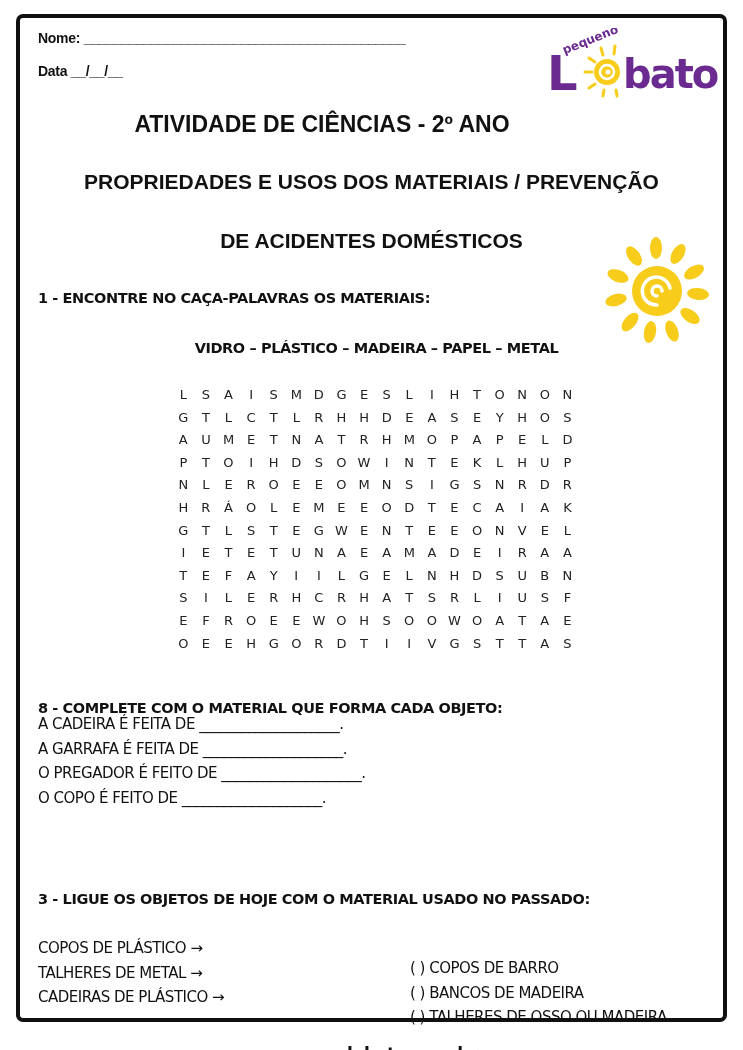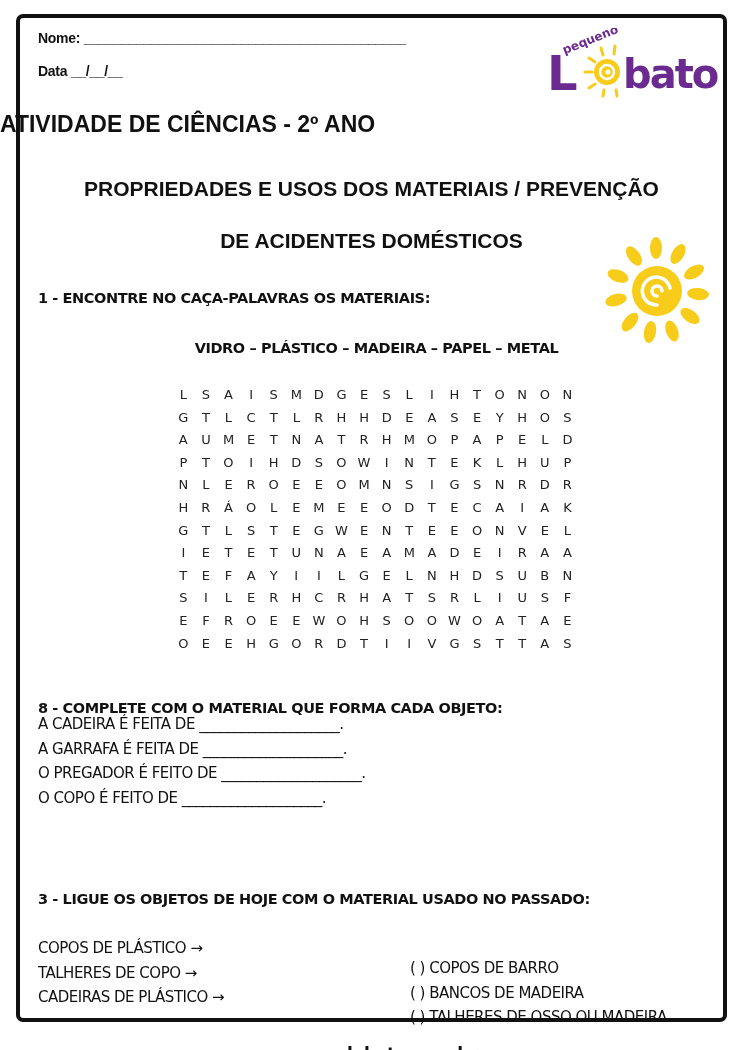--- a/index.html
+++ b/index.html
@@ -1,20 +1,20 @@
 <!DOCTYPE html>
 <html><head>
 <meta charset="utf-8">
 <style>
   html, body { margin: 0; padding: 0; background: #ffffff; }
   body { width: 743px; height: 1050px; position: relative; overflow: hidden; font-family: "DejaVu Sans", sans-serif; color: #111; }
   .frame { position: absolute; left: 16px; top: 14px; width: 703px; height: 1000px; border: 4px solid #111; border-radius: 7px; }
   .abs { position: absolute; white-space: nowrap; }
   .hdr { font-family: Liberation Sans, sans-serif; font-weight: bold; font-size: 14px; letter-spacing: -0.3px; }
-  .title { font-family: "Liberation Sans", sans-serif; font-weight: bold; font-size: 23px; left: 0; width: 644px; }
+  .title { font-family: "Liberation Sans", sans-serif; font-weight: bold; font-size: 23px; left: 0; width: 644px; text-align: center; }
   .subtitle { font-family: "Liberation Sans", sans-serif; font-weight: bold; font-size: 21px; left: 0; width: 743px; text-align: center; line-height: 32px; }
   .qhead { font-family: "DejaVu Sans", sans-serif; font-weight: bold; font-size: 14.5px; letter-spacing: -0.4px; }
   .words { font-family: "DejaVu Sans", sans-serif; font-weight: bold; font-size: 14.5px; letter-spacing: -0.4px; left: 0; width: 753px; text-align: center; }
   .body-text { font-family: "DejaVu Sans", sans-serif; font-size: 15px; letter-spacing: -0.5px; line-height: 24.5px; }
   .grid { position: absolute; left: 172px; top: 384px; }
   .grow { display: flex; height: 22.6px; }
   .gcell { width: 22.6px; text-align: center; font-family: "DejaVu Sans", sans-serif; font-size: 13px; line-height: 22.6px; color: #222; }
   .footer { font-family: "DejaVu Sans", sans-serif; font-weight: bold; font-size: 17px; left: 0; width: 743px; text-align: center; letter-spacing: -0.3px; }
   .logo { position: absolute; left: 545px; top: 28px; width: 175px; height: 78px; }
   .sun { position: absolute; left: 600px; top: 236px; width: 112px; height: 108px; }
@@ -44,21 +44,21 @@
       </g>
       <circle cx="62" cy="44" r="13" fill="#f7cc1a"></circle>
       <circle cx="62" cy="44" r="7" fill="none" stroke="#fff" stroke-width="2.5"></circle>
       <circle cx="63" cy="44" r="2.5" fill="#fff"></circle>
     </g>
     <text x="78" y="60" font-family="DejaVu Sans, sans-serif" font-weight="bold" font-size="40" fill="#6b2a8f" letter-spacing="-2">bato</text>
   </svg>
 </div>
 
 <div class="abs title" style="top:111px;">ATIVIDADE DE CIÊNCIAS - 2º ANO</div>
-<div class="abs subtitle" style="top:173px;text-align:center;">PROPRIEDADES E USOS DOS MATERIAIS / PREVENÇÃO</div>
+<div class="abs subtitle" style="top:166px;text-align:center;">PROPRIEDADES E USOS DOS MATERIAIS / PREVENÇÃO</div>
 <div class="abs subtitle" style="top:197px;margin-top:28px;">DE ACIDENTES DOMÉSTICOS</div>
 
 <div class="sun">
   <svg width="112" height="108" viewBox="0 0 112 108">
     <g fill="#f7cc1a">
       <ellipse cx="56" cy="12" rx="6" ry="11" transform="rotate(0 56 12)"></ellipse>
       <ellipse cx="78" cy="18" rx="6" ry="11" transform="rotate(30 78 18)"></ellipse>
       <ellipse cx="94" cy="36" rx="6" ry="11" transform="rotate(60 94 36)"></ellipse>
       <ellipse cx="98" cy="58" rx="6" ry="11" transform="rotate(95 98 58)"></ellipse>
       <ellipse cx="90" cy="80" rx="6" ry="11" transform="rotate(125 90 80)"></ellipse>
@@ -324,21 +324,21 @@
 <div class="abs body-text" style="left:38px; top:712px;">
   <div>A CADEIRA É FEITA DE ____________________.</div>
   <div>A GARRAFA É FEITA DE ____________________.</div>
   <div>O PREGADOR É FEITO DE ____________________.</div>
   <div>O COPO É FEITO DE ____________________.</div>
 </div>
 
 <div class="abs qhead" style="left:38px; top:891px;">3 - LIGUE OS OBJETOS DE HOJE COM O MATERIAL USADO NO PASSADO:</div>
 <div class="abs body-text" style="left:38px; top:936px;">
   <div>COPOS DE PLÁSTICO →</div>
-  <div>TALHERES DE COPO →</div>
+  <div>TALHERES DE METAL →</div>
   <div>CADEIRAS DE PLÁSTICO →</div>
 </div>
 <div class="abs body-text col-right" style="top:936px;margin-top:20px;">
   <div>( ) COPOS DE BARRO</div>
   <div>( ) BANCOS DE MADEIRA</div>
   <div>( ) TALHERES DE OSSO OU MADEIRA</div>
 </div>
 
 <div class="abs footer" style="top:1024px;margin-top:20px;">pequenolobato.com.br</div>
 

